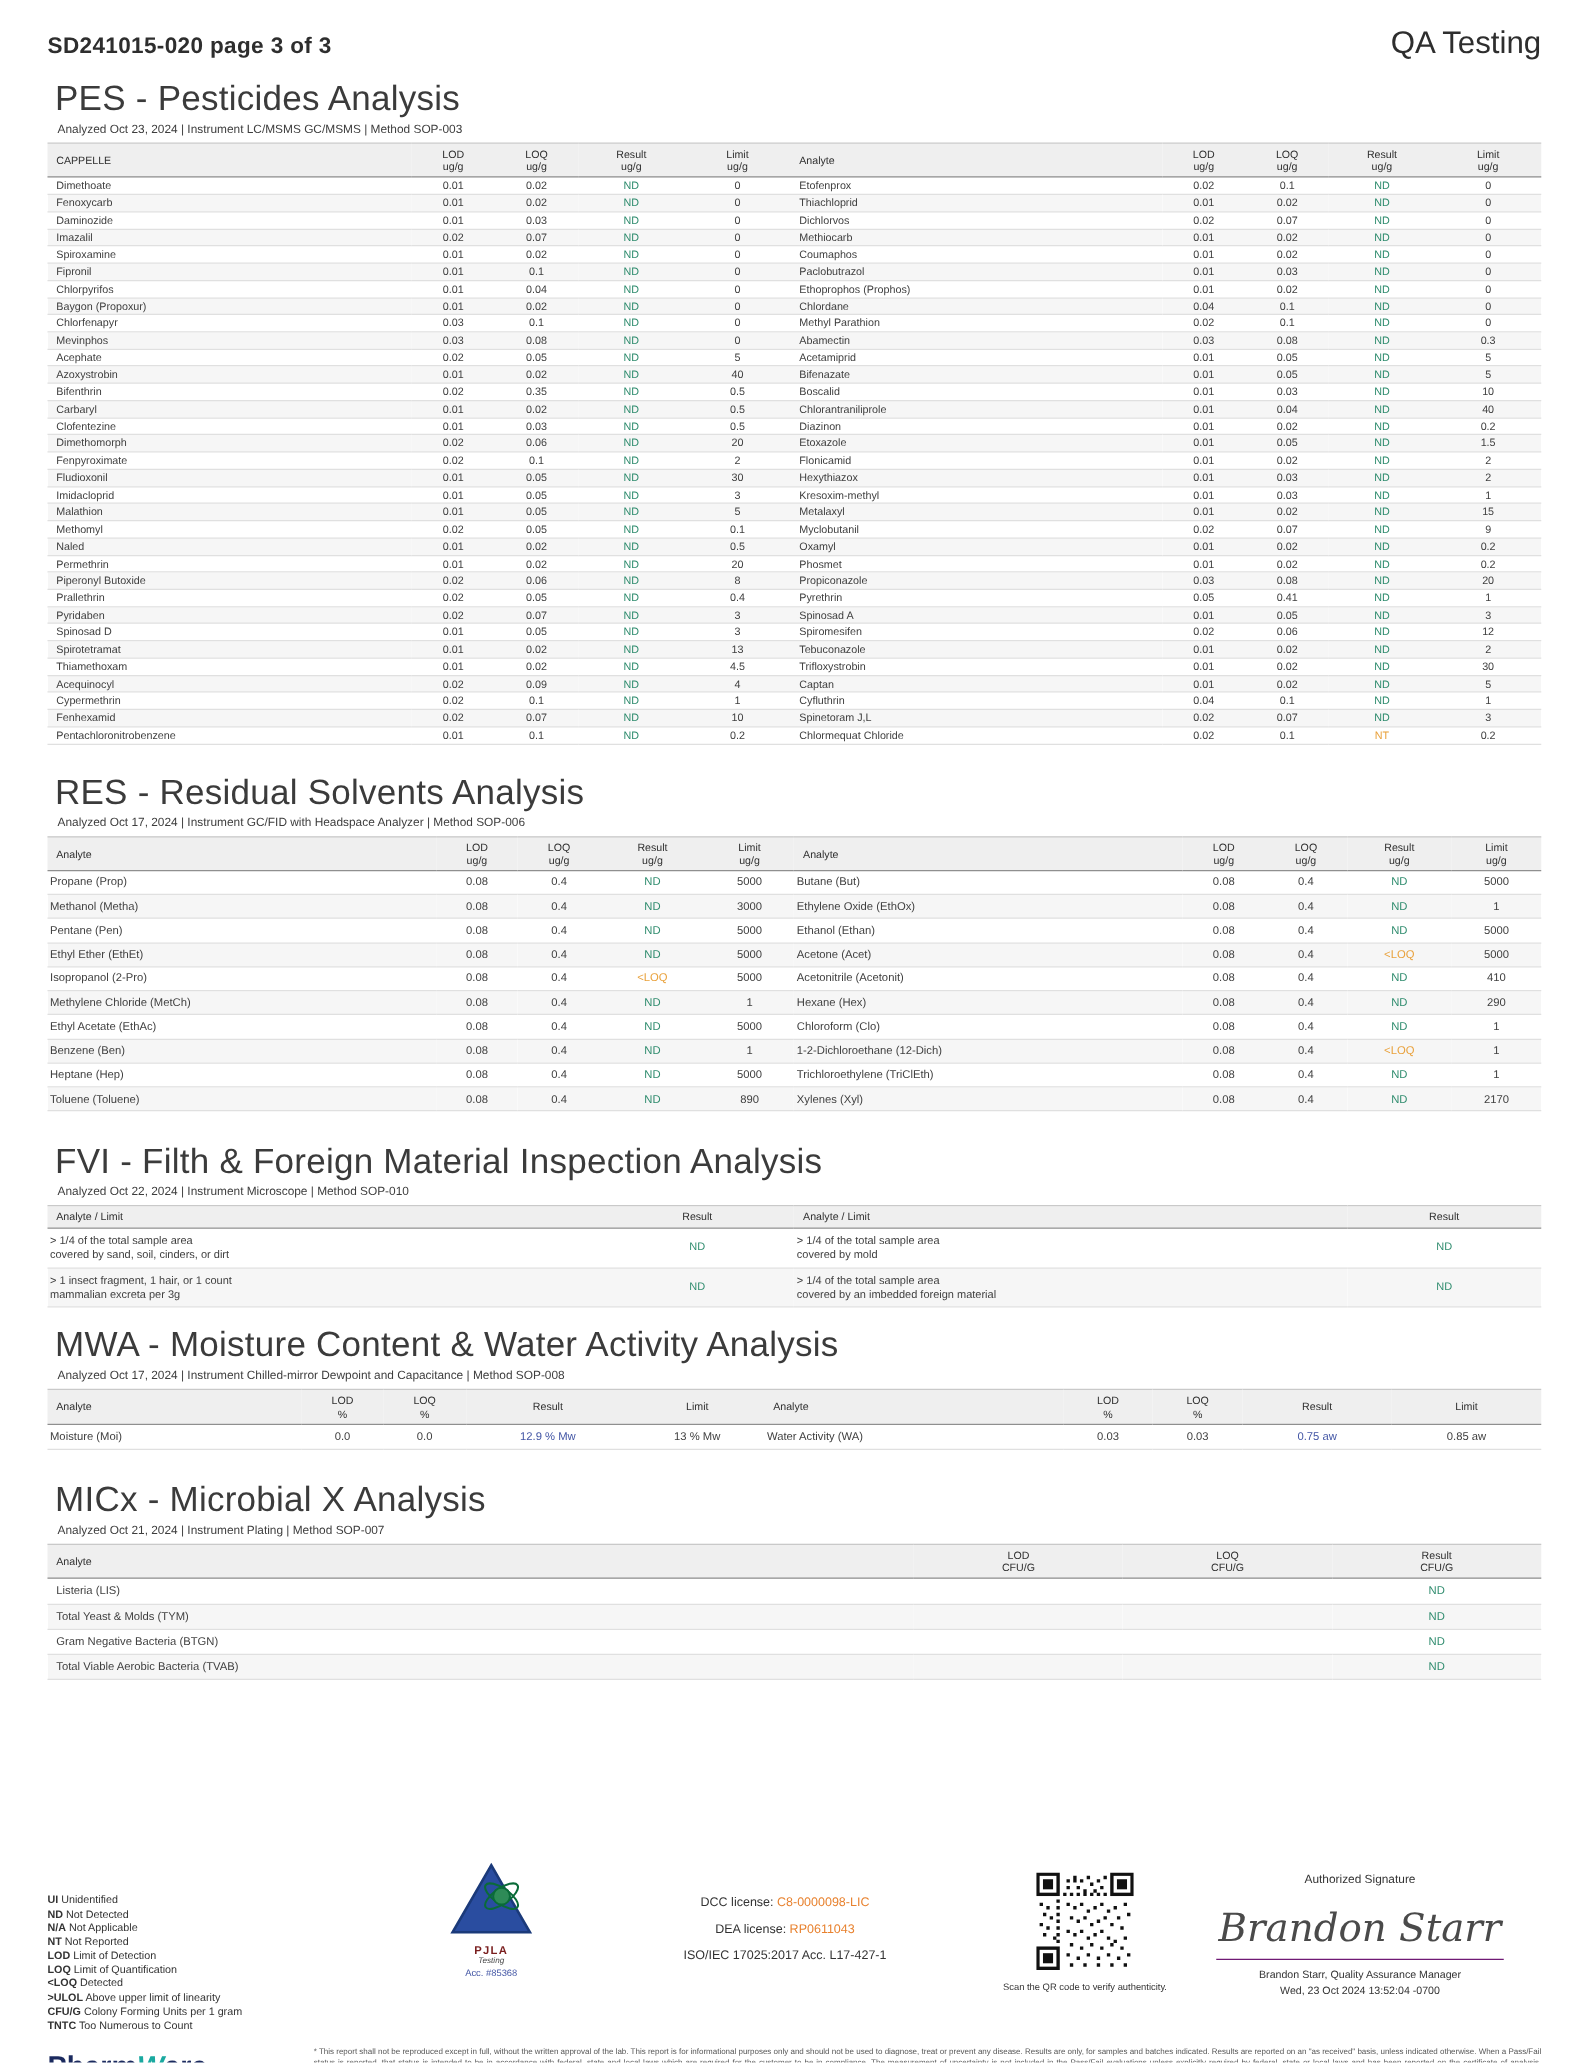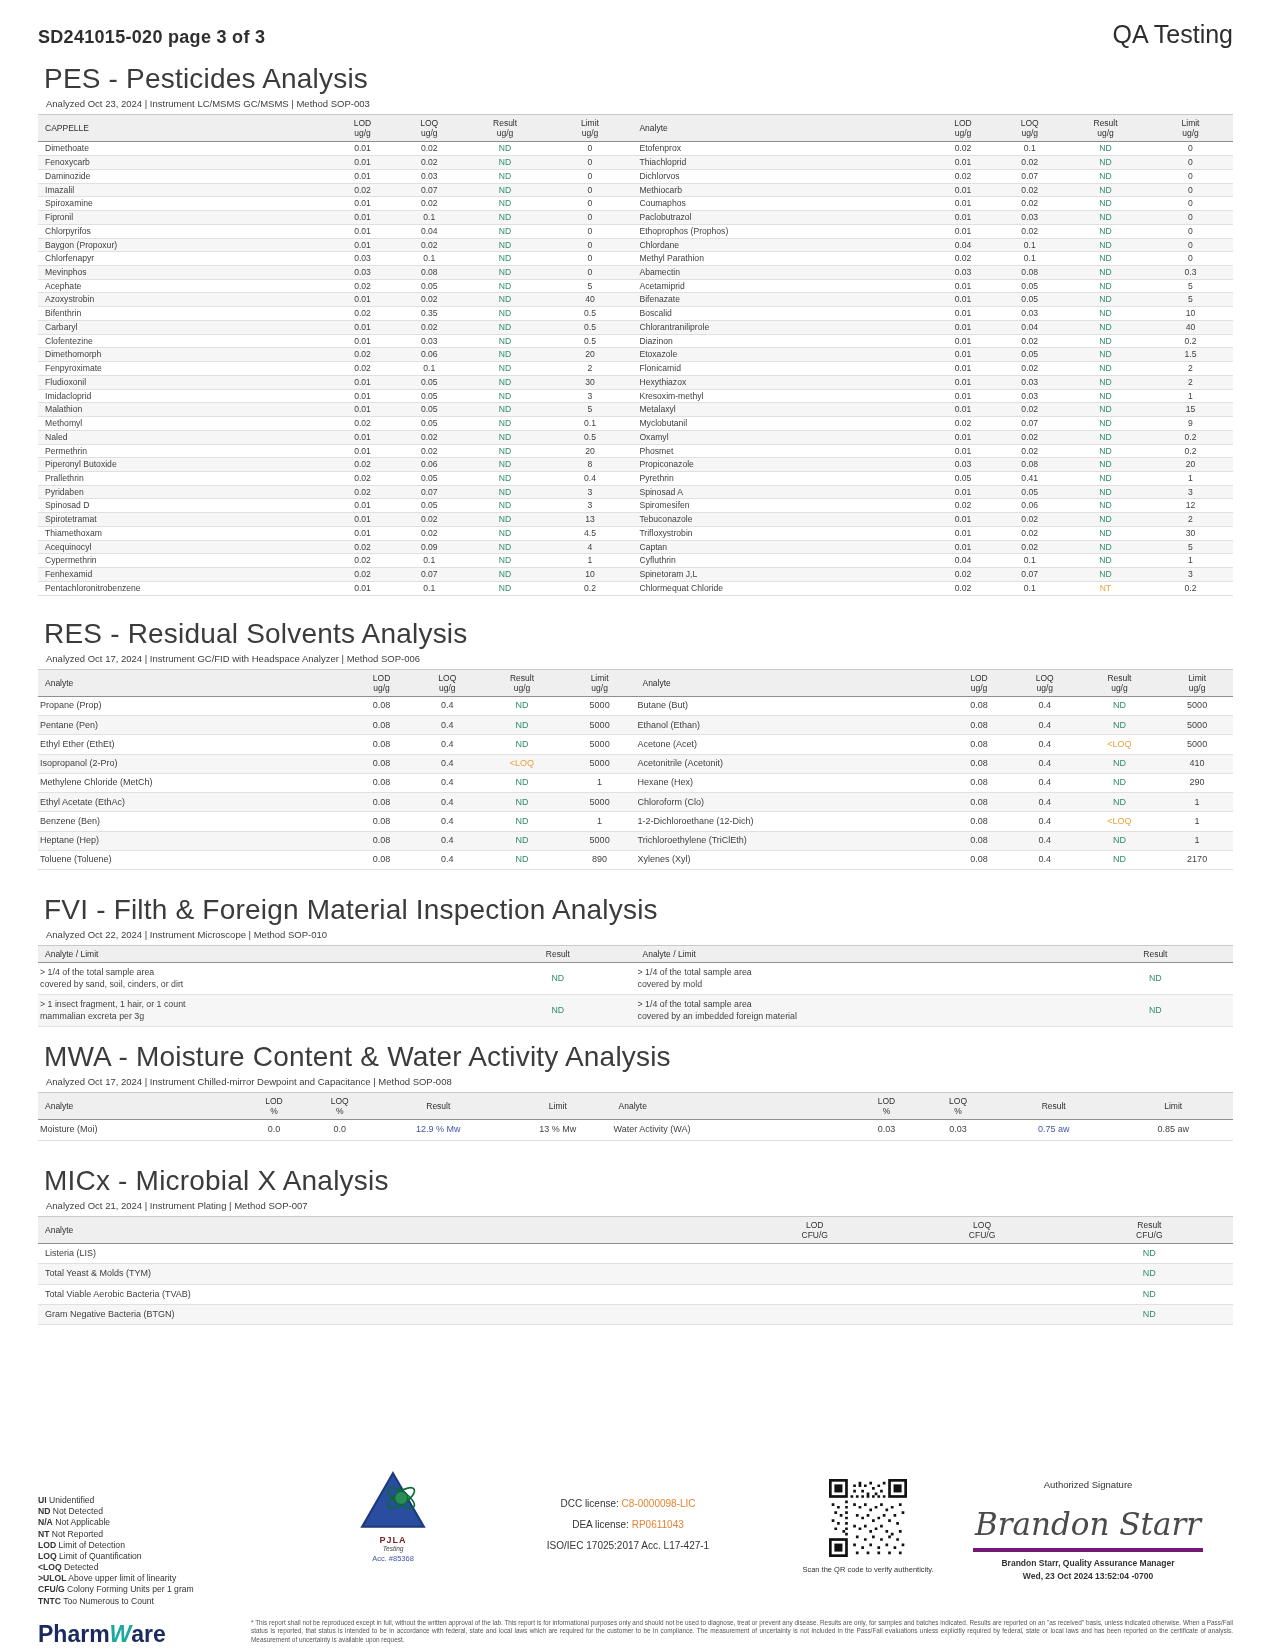--- a/index.html
+++ b/index.html
@@ -46,21 +46,21 @@
   .pjla-name{font-size:9px;font-weight:700;color:#7a1f1f;margin-top:2px;letter-spacing:1px;}
   .pjla-sub{font-size:6.5px;color:#444;font-style:italic;}
   .pjla-acc{font-size:7.5px;color:#4356a5;margin-top:2px;}
   .licenses{width:330px;text-align:center;font-size:10px;color:#333;padding-top:40px;line-height:2.1;}
   .lic-val{color:#e8822f;}
   .qrbox{width:150px;text-align:center;padding-top:26px;}
   .qr-caption{font-size:7.5px;color:#333;margin-top:4px;}
   .sig{flex:1;text-align:center;padding-top:26px;}
   .sig-label{font-size:9.5px;color:#333;}
   .sig-script{font-family:"DejaVu Serif",serif;font-style:italic;font-size:31px;color:#4a4a4a;margin:16px 0 6px 0;}
-  .sig-line{border-top:4px solid #701a75;width:230px;margin:0 auto;padding-top:5px;font-size:8.5px;color:#333;line-height:1.5;font-weight:bold;}
+  .sig-line{border-top:1px solid #701a75;width:230px;margin:0 auto;padding-top:5px;font-size:8.5px;color:#333;line-height:1.5;}
   .address{text-align:center;font-size:9.5px;color:#333;margin-top:16px;}
   .bottomrow{display:flex;margin-top:10px;align-items:flex-start;}
   .pharmware{width:185px;padding-top:6px;}
   .pw-name{font-size:23px;font-weight:700;color:#1b2a5e;line-height:1;}
   .pw-w{color:#1aa9a0;font-style:italic;}
   .disclaimer{flex:1;font-size:6.4px;color:#555;line-height:1.35;text-align:justify;padding:2px 0 0 28px;}
 </style>
 </head>
 <body>
 
@@ -553,20 +553,32 @@
             <td class="an">Propane (Prop)</td>
             <td>0.08</td>
             <td>0.4</td>
             <td class="g">ND</td>
             <td>5000</td>
             <td class="an">Butane (But)</td>
             <td>0.08</td>
             <td>0.4</td>
             <td class="g">ND</td>
             <td>5000</td>
+          </tr>
+          <tr>
+            <td class="an">Methanol (Metha)</td>
+            <td>0.08</td>
+            <td>0.4</td>
+            <td class="g">ND</td>
+            <td>3000</td>
+            <td class="an">Ethylene Oxide (EthOx)</td>
+            <td>0.08</td>
+            <td>0.4</td>
+            <td class="g">ND</td>
+            <td>1</td>
           </tr>
           <tr>
             <td class="an">Pentane (Pen)</td>
             <td>0.08</td>
             <td>0.4</td>
             <td class="g">ND</td>
             <td>5000</td>
             <td class="an">Ethanol (Ethan)</td>
             <td>0.08</td>
             <td>0.4</td>
@@ -779,27 +791,27 @@
             <td></td>
             <td class="g">ND</td>
           </tr>
           <tr>
             <td class="an">Total Yeast &amp; Molds (TYM)</td>
             <td></td>
             <td></td>
             <td class="g">ND</td>
           </tr>
           <tr>
-            <td class="an">Total Viable Aerobic Bacteria (TVAB)</td>
+            <td class="an">Gram Negative Bacteria (BTGN)</td>
             <td></td>
             <td></td>
             <td class="g">ND</td>
           </tr>
           <tr>
-            <td class="an">Gram Negative Bacteria (BTGN)</td>
+            <td class="an">Total Viable Aerobic Bacteria (TVAB)</td>
             <td></td>
             <td></td>
             <td class="g">ND</td>
           </tr>
         </tbody>
     </table>
   </div>
 
   <div class="footer">
     <div class="legend">

